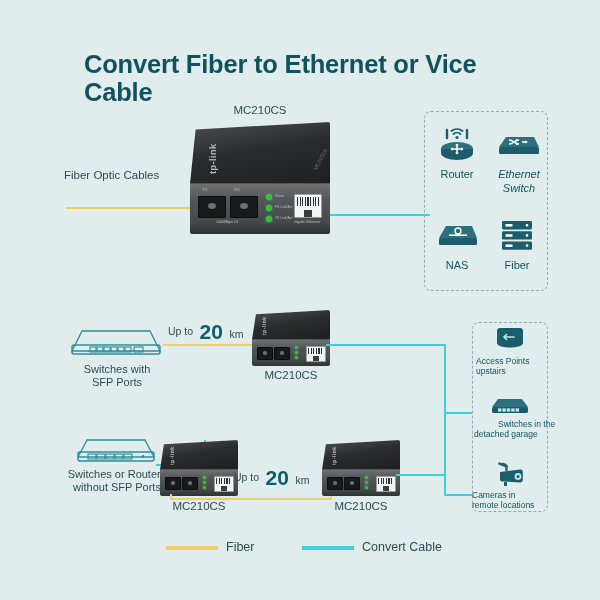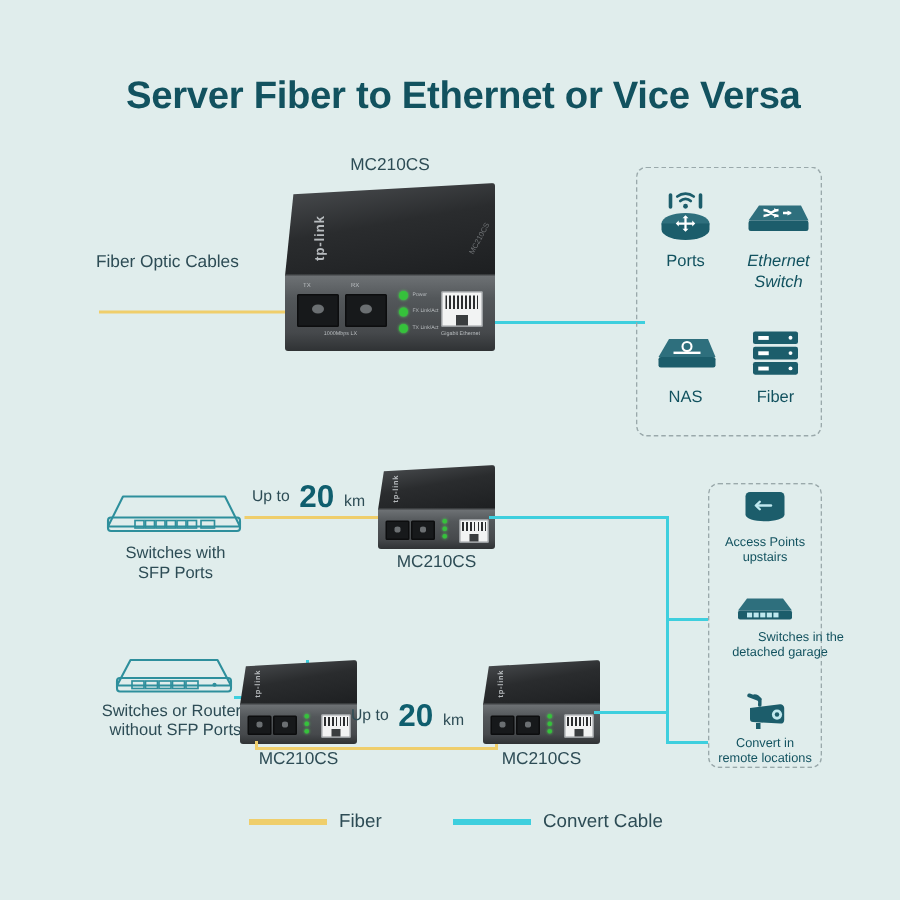--- a/index.html
+++ b/index.html
@@ -20,21 +20,21 @@
     font-size:25.5px;font-weight:bold;
     color:#12525f;letter-spacing:-0.2px;
     line-height:1.1;
   }
 
   
   .lbl{font-size:11px;color:#2d4c55;line-height:1.3;text-align:center;}
   .lbl-left{font-size:11.5px;color:#2d4c55;line-height:1.35;text-align:left;}
   .devname{font-size:11.5px;color:#2d4c55;text-align:center;}
   .boxlbl{font-size:11px;color:#12525f;text-align:center;line-height:1.25;}
-  .boxlbl-sm{font-size:8.5px;color:#12525f;text-align:center;line-height:1.3;}
+  .boxlbl-sm{font-size:8.5px;color:#12525f;text-align:left;line-height:1.3;}
 
   
   .cable-eth{background:#3ecfde;}
   .cable-fib{background:#efce6b;}
   .h-line{height:2px;}
   .v-line{width:2px;}
 
   
   .dashbox{
     border:1px dashed #9aa9ab;
@@ -100,21 +100,21 @@
   .osw{position:absolute;}
 
   
   .icon{position:absolute;}
 </style>
 </head>
 <body>
 
 <div class="stage">
 
-  <div class="abs title">Server Fiber to Ethernet or Vice Versa</div>
+  <div class="abs title">Convert Fiber to Ethernet or Vice Cable</div>
 
   <div class="abs h-line cable-fib" style="left:66px;top:207px;width:136px;"></div>
 
   <div class="abs h-line cable-eth" style="left:312px;top:214px;width:118px;"></div>
 
   <div class="abs lbl-left" style="left:64px;top:168px;width:110px;">Fiber Optic Cables</div>
 
   <div class="abs devname" style="left:185px;top:104px;width:150px;">MC210CS</div>
 
   <div class="mc" style="left:190px;top:122px;width:140px;height:112px;">
@@ -155,21 +155,21 @@
       <path d="M33 10 L33 2" stroke="#1c5d6b" stroke-width="2.4" stroke-linecap="round"></path>
       <path d="M19.5 6 a5 5 0 0 1 7 0" stroke="#1c5d6b" stroke-width="1.8" fill="none" stroke-linecap="round"></path>
       <path d="M17.5 3 a9 9 0 0 1 11 0" stroke="#1c5d6b" stroke-width="1.8" fill="none" stroke-linecap="round"></path>
       <circle cx="23" cy="9.5" r="1.6" fill="#1c5d6b"></circle>
       <ellipse cx="23" cy="21" rx="16" ry="7" fill="#2e6f7d"></ellipse>
       <path d="M7 21 v4 a16 7 0 0 0 32 0 v-4 z" fill="#1c5d6b"></path>
       <path d="M23 16.5 l0 9 M18 21 l10 0" stroke="#ffffff" stroke-width="1.5"></path>
       <path d="M23 15.5 l2 2 l-4 0 z M23 26.5 l2 -2 l-4 0 z M16.5 21 l2 -2 l0 4 z M29.5 21 l-2 -2 l0 4 z" fill="#ffffff"></path>
     </svg>
   </div>
-  <div class="abs boxlbl" style="left:428px;top:168px;width:58px;">Ports</div>
+  <div class="abs boxlbl" style="left:428px;top:168px;width:58px;">Router</div>
 
   <div class="abs icon" style="left:494px;top:131px;width:46px;height:30px;">
     <svg viewBox="0 0 46 30" width="46" height="30">
       <path d="M5 16 L12 6 L40 6 L45 16 Z" fill="#2e6f7d"></path>
       <rect x="5" y="16" width="40" height="7" rx="1.5" fill="#1c5d6b"></rect>
       <path d="M15 13 C20 13 20 9 25 9 M15 9 C20 9 20 13 25 13" stroke="#ffffff" stroke-width="1.6" fill="none"></path>
       <path d="M25 9 l-3 -1.2 l0.4 2.6 z M25 13 l-3 1.2 l0.4 -2.6 z" fill="#ffffff"></path>
       <path d="M28 11 l5 0" stroke="#ffffff" stroke-width="1.6"></path>
       <path d="M34 11 l-3 -1.6 l0 3.2 z" fill="#ffffff"></path>
     </svg>
@@ -281,21 +281,21 @@
   <div class="abs icon" style="left:494px;top:462px;width:34px;height:26px;">
     <svg viewBox="0 0 34 26" width="34" height="26">
       <path d="M9 2 C12 2 13 5 12.5 8" stroke="#1c5d6b" stroke-width="2.4" fill="none" stroke-linecap="round"></path>
       <path d="M5.5 1.6 L12.5 4.2" stroke="#1c5d6b" stroke-width="2.6" stroke-linecap="round"></path>
       <path d="M6 10 L26 7.5 a2.5 2.5 0 0 1 2.8 2.4 L28.8 18 a2.5 2.5 0 0 1 -2.6 2.4 L8 19.4 a2 2 0 0 1 -2 -2 Z" fill="#1c5d6b"></path>
       <circle cx="24" cy="14.4" r="3.4" fill="#bfe8ef"></circle>
       <circle cx="24" cy="14.4" r="1.5" fill="#1c5d6b"></circle>
       <rect x="10" y="20" width="3" height="4" fill="#1c5d6b"></rect>
     </svg>
   </div>
-  <div class="abs boxlbl-sm" style="left:472px;top:490px;width:76px;">Convert in</div>
+  <div class="abs boxlbl-sm" style="left:472px;top:490px;width:76px;">Cameras in</div>
   <div class="abs boxlbl-sm" style="left:472px;top:500px;width:76px;">remote locations</div>
 
   <div class="abs osw" style="left:74px;top:435px;width:84px;height:30px;">
     <svg viewBox="0 0 84 30" width="84" height="30">
       <path d="M4 22 L13 5 L71 5 L80 22 Z" fill="none" stroke="#2e8f9c" stroke-width="1.4" stroke-linejoin="round"></path>
       <rect x="4" y="17" width="76" height="9" rx="2" fill="none" stroke="#2e8f9c" stroke-width="1.4"></rect>
       <g fill="none" stroke="#2e8f9c" stroke-width="1.1">
         <rect x="14" y="19" width="8" height="5"></rect>
         <rect x="23" y="19" width="8" height="5"></rect>
         <rect x="32" y="19" width="8" height="5"></rect>

